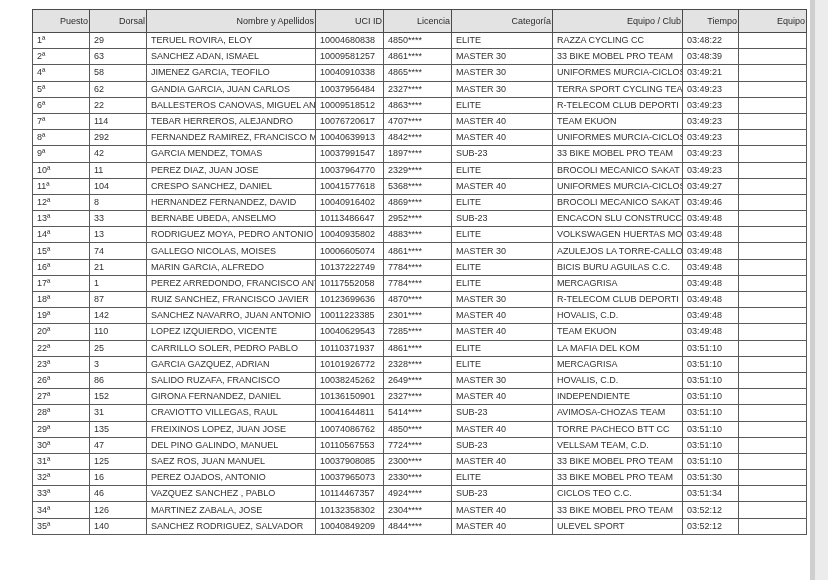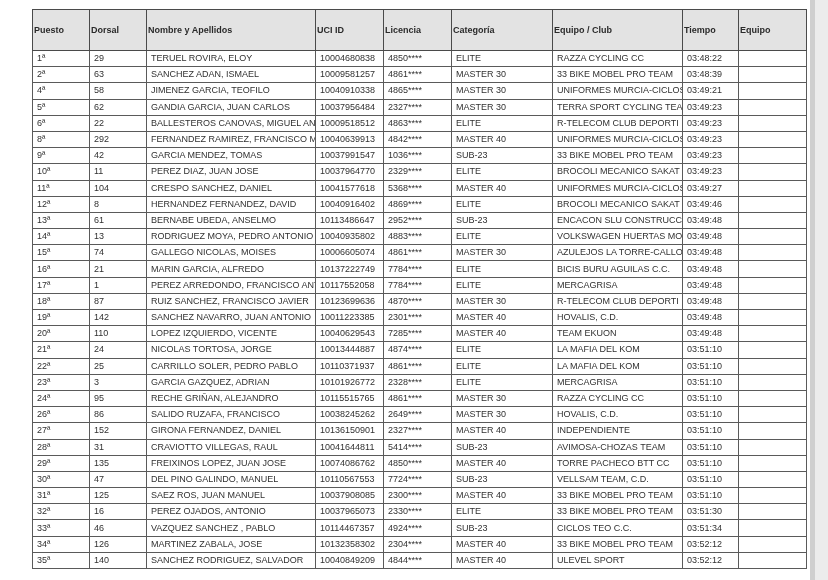--- a/index.html
+++ b/index.html
@@ -19,22 +19,22 @@
     font-size:9px;color:#303030;
   }
   table.results th,table.results td{
     border:1px solid #5a5a5a;
     height:15.2px;line-height:11px;
     padding:0 0 0 4px;
     overflow:hidden;white-space:nowrap;
     text-align:left;font-weight:normal;
   }
   table.results thead th{
-    background:#e3e3e3;text-align:left;font-weight:bold;
-    height:16px;padding:12px 1px;color:#2b2b2b;
+    background:#e3e3e3;text-align:right;font-weight:normal;
+    height:16px;padding:3px 1px;color:#2b2b2b;
     border-color:#4a4a4a;
   }
   td.al-c{text-align:center;padding:0;}
   
   col.c-puesto{width:57px}
   col.c-dorsal{width:57px}
   col.c-nombre{width:169px}
   col.c-uci{width:68px}
   col.c-licencia{width:68px}
   col.c-categoria{width:101px}
@@ -121,36 +121,47 @@
           <td class="al-c">22</td>
           <td>BALLESTEROS CANOVAS, MIGUEL ANGEL</td>
           <td>10009518512</td>
           <td>4863****</td>
           <td>ELITE</td>
           <td>R-TELECOM  CLUB DEPORTI</td>
           <td class="al-c">03:49:23</td>
           <td class="al-c"></td>
         </tr>
         <tr>
+          <td class="al-c">7ª</td>
+          <td class="al-c">114</td>
+          <td>TEBAR HERREROS, ALEJANDRO</td>
+          <td>10076720617</td>
+          <td>4707****</td>
+          <td>MASTER 40</td>
+          <td>TEAM EKUON</td>
+          <td class="al-c">03:49:23</td>
+          <td class="al-c"></td>
+        </tr>
+        <tr>
           <td class="al-c">8ª</td>
           <td class="al-c">292</td>
           <td>FERNANDEZ RAMIREZ, FRANCISCO MANU</td>
           <td>10040639913</td>
           <td>4842****</td>
           <td>MASTER 40</td>
           <td>UNIFORMES MURCIA-CICLOS</td>
           <td class="al-c">03:49:23</td>
           <td class="al-c"></td>
         </tr>
         <tr>
           <td class="al-c">9ª</td>
           <td class="al-c">42</td>
           <td>GARCIA MENDEZ, TOMAS</td>
           <td>10037991547</td>
-          <td>1036****</td>
+          <td>1897****</td>
           <td>SUB-23</td>
           <td>33 BIKE MOBEL PRO TEAM</td>
           <td class="al-c">03:49:23</td>
           <td class="al-c"></td>
         </tr>
         <tr>
           <td class="al-c">10ª</td>
           <td class="al-c">11</td>
           <td>PEREZ DIAZ, JUAN JOSE</td>
           <td>10037964770</td>
@@ -177,21 +188,21 @@
           <td>HERNANDEZ FERNANDEZ, DAVID</td>
           <td>10040916402</td>
           <td>4869****</td>
           <td>ELITE</td>
           <td>BROCOLI MECANICO SAKAT</td>
           <td class="al-c">03:49:46</td>
           <td class="al-c"></td>
         </tr>
         <tr>
           <td class="al-c">13ª</td>
-          <td class="al-c">61</td>
+          <td class="al-c">33</td>
           <td>BERNABE UBEDA, ANSELMO</td>
           <td>10113486647</td>
           <td>2952****</td>
           <td>SUB-23</td>
           <td>ENCACON SLU CONSTRUCC</td>
           <td class="al-c">03:49:48</td>
           <td class="al-c"></td>
         </tr>
         <tr>
           <td class="al-c">14ª</td>
@@ -264,60 +275,38 @@
           <td class="al-c">110</td>
           <td>LOPEZ IZQUIERDO, VICENTE</td>
           <td>10040629543</td>
           <td>7285****</td>
           <td>MASTER 40</td>
           <td>TEAM EKUON</td>
           <td class="al-c">03:49:48</td>
           <td class="al-c"></td>
         </tr>
         <tr>
-          <td class="al-c">21ª</td>
-          <td class="al-c">24</td>
-          <td>NICOLAS TORTOSA, JORGE</td>
-          <td>10013444887</td>
-          <td>4874****</td>
-          <td>ELITE</td>
-          <td>LA MAFIA DEL KOM</td>
-          <td class="al-c">03:51:10</td>
-          <td class="al-c"></td>
-        </tr>
-        <tr>
           <td class="al-c">22ª</td>
           <td class="al-c">25</td>
           <td>CARRILLO SOLER, PEDRO PABLO</td>
           <td>10110371937</td>
           <td>4861****</td>
           <td>ELITE</td>
           <td>LA MAFIA DEL KOM</td>
           <td class="al-c">03:51:10</td>
           <td class="al-c"></td>
         </tr>
         <tr>
           <td class="al-c">23ª</td>
           <td class="al-c">3</td>
           <td>GARCIA GAZQUEZ, ADRIAN</td>
           <td>10101926772</td>
           <td>2328****</td>
           <td>ELITE</td>
           <td>MERCAGRISA</td>
-          <td class="al-c">03:51:10</td>
-          <td class="al-c"></td>
-        </tr>
-        <tr>
-          <td class="al-c">24ª</td>
-          <td class="al-c">95</td>
-          <td>RECHE GRIÑAN, ALEJANDRO</td>
-          <td>10115515765</td>
-          <td>4861****</td>
-          <td>MASTER 30</td>
-          <td>RAZZA CYCLING CC</td>
           <td class="al-c">03:51:10</td>
           <td class="al-c"></td>
         </tr>
         <tr>
           <td class="al-c">26ª</td>
           <td class="al-c">86</td>
           <td>SALIDO RUZAFA, FRANCISCO</td>
           <td>10038245262</td>
           <td>2649****</td>
           <td>MASTER 30</td>

